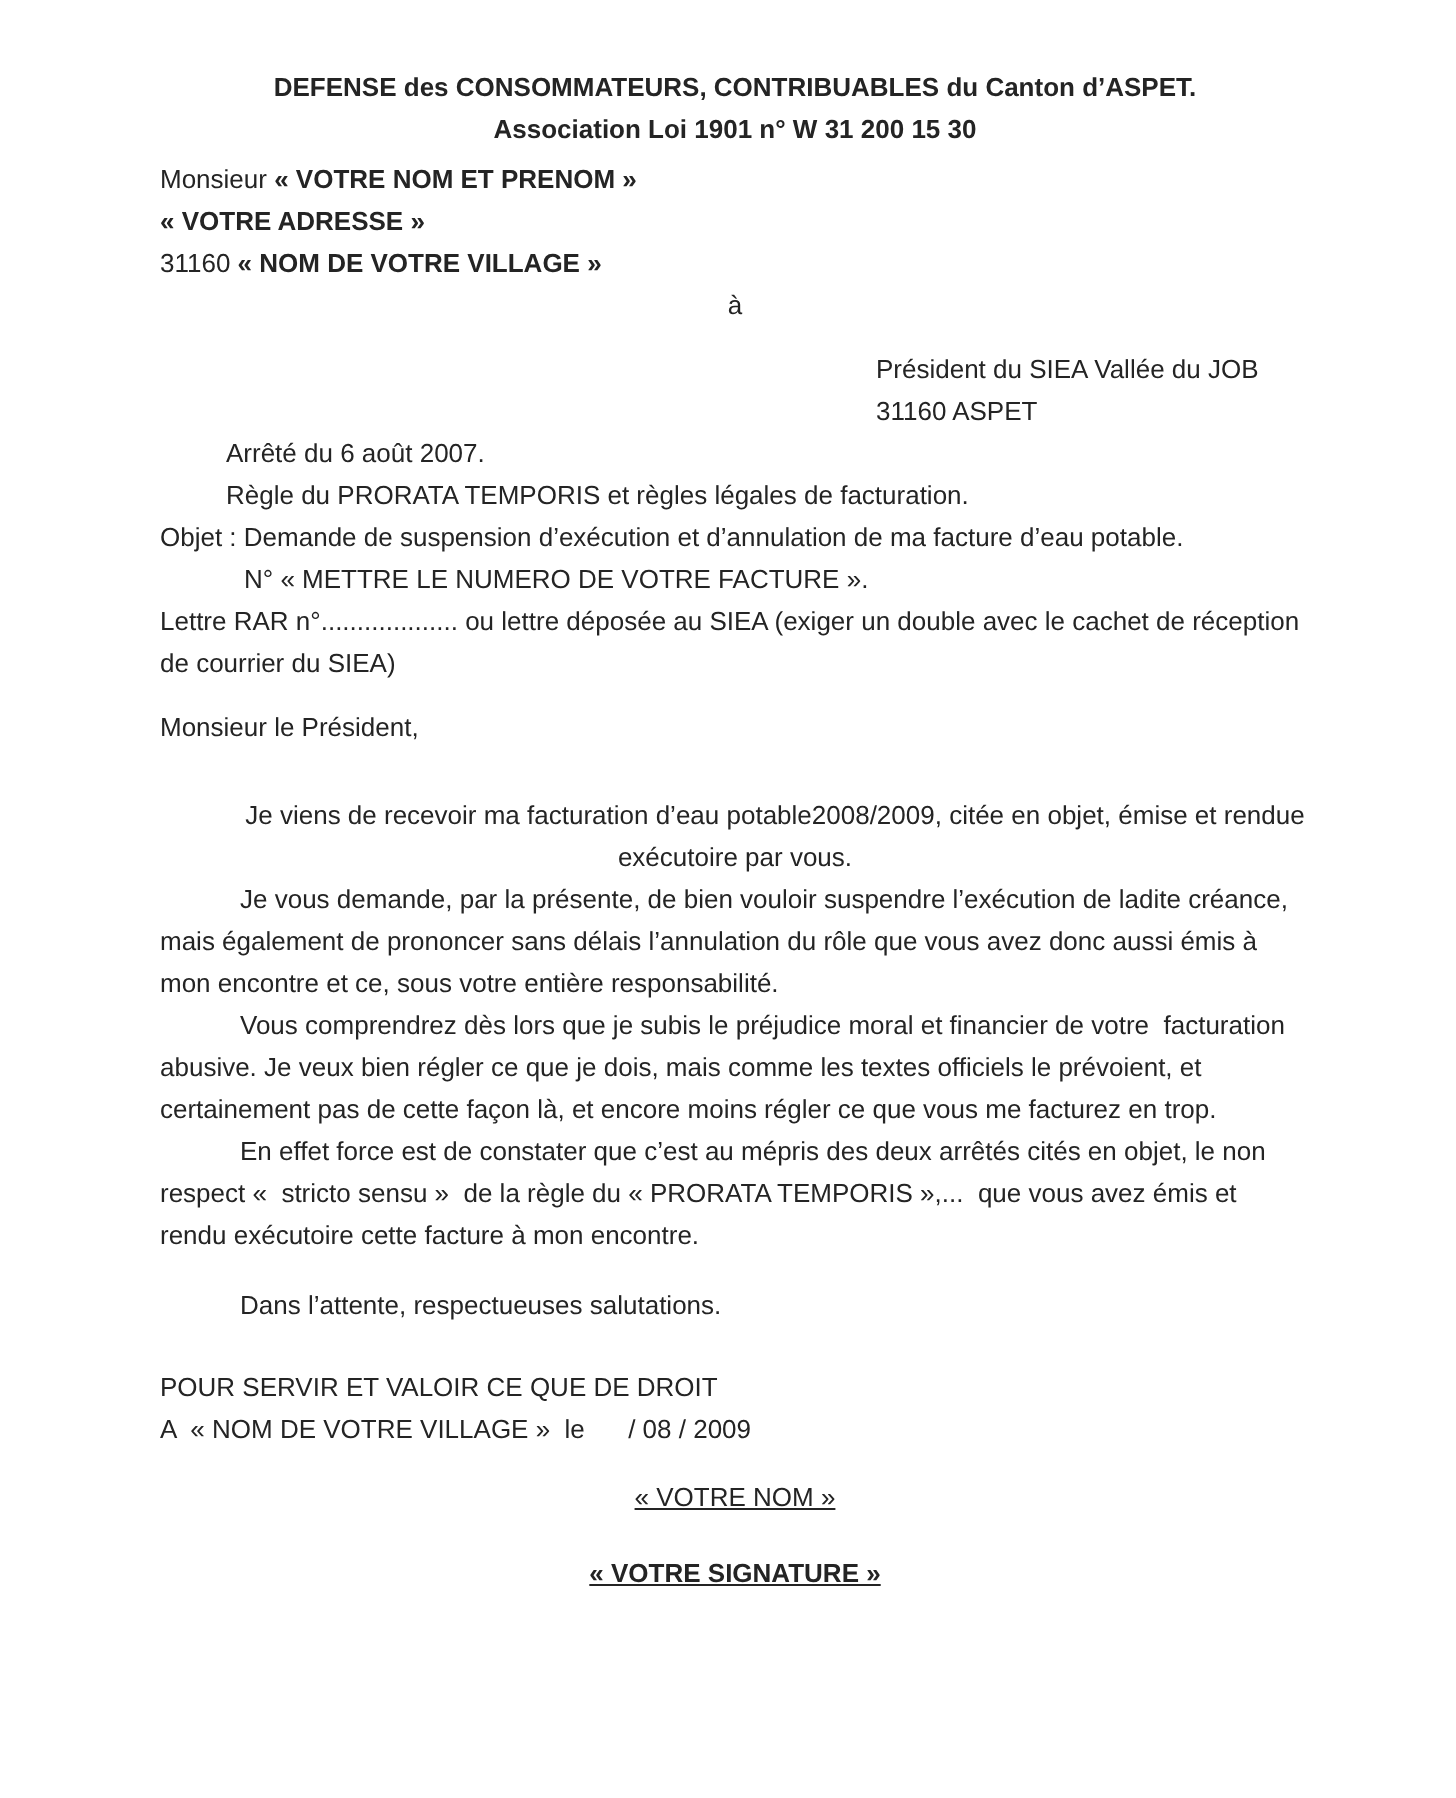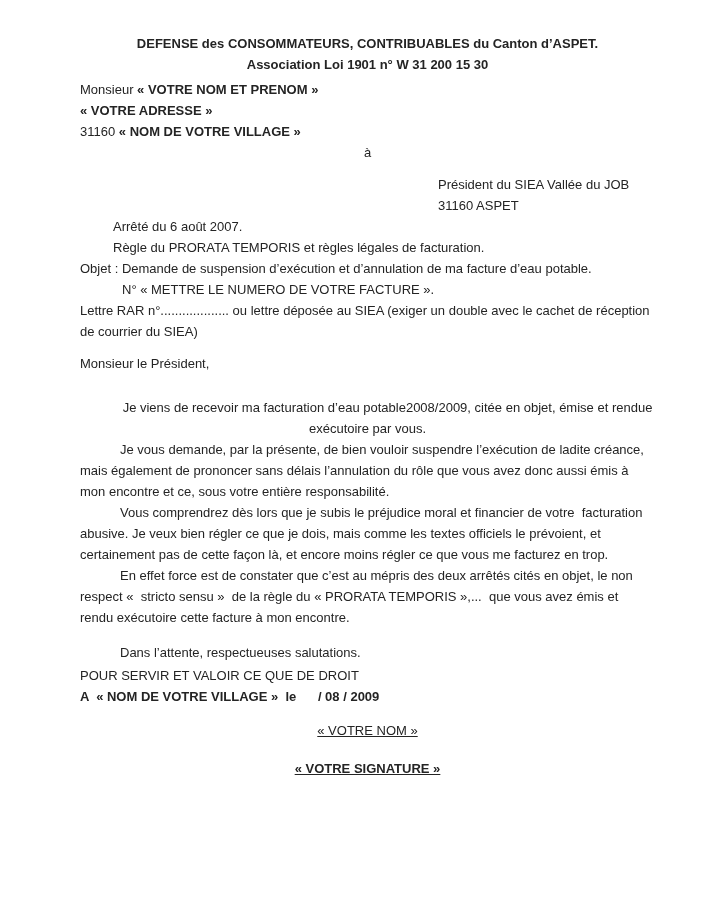--- a/index.html
+++ b/index.html
@@ -30,22 +30,22 @@
   .ref-cont { padding-left: 33px; }
   .objet-num { padding-left: 42px; font-weight: normal; }
 
   .salutation { margin-top: 11px; text-align: left; }
 
   .body-par { margin: 0; text-indent: 40px; white-space: pre-wrap; }
   .body-par.first { margin-top: 23px; text-align: center; }
 
   .closing { margin-top: 14px; text-indent: 40px; }
 
-  .legal { margin-top: 2px; }
-  .place-date { font-weight: bold; }
+  .legal { margin-top: 20px; }
+  .place-date { font-weight: normal; }
 
   .sig-name { margin-top: 13px; text-align: center; font-weight: normal; text-decoration: underline; }
   .sig-sign { margin-top: 17px; text-align: center; font-weight: bold; text-decoration: underline; }
 </style>
 </head>
 <body>
 
 <div class="page">
 
   <div class="header-line line">DEFENSE des CONSOMMATEURS, CONTRIBUABLES du Canton d’ASPET.</div>

